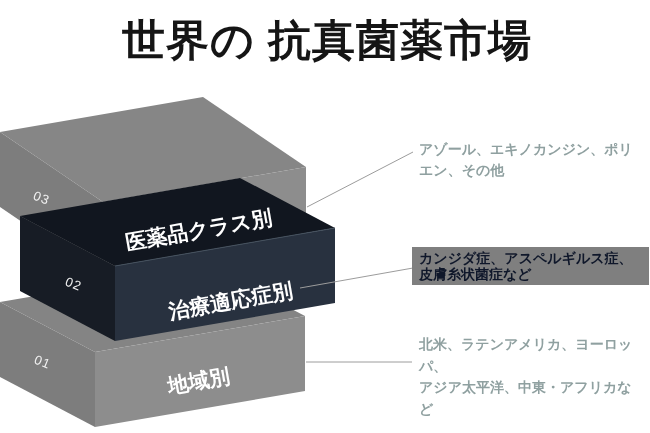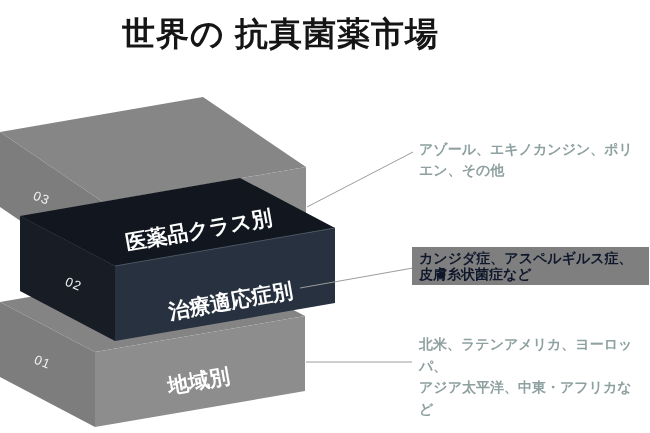--- a/index.html
+++ b/index.html
@@ -2,21 +2,21 @@
 <html><head>
 <meta charset="utf-8">
 <style>
   html,body{margin:0;padding:0;background:#ffffff;}
   .page{
     position:relative;width:650px;height:433px;background:#ffffff;overflow:hidden;
     font-family:"Liberation Sans",sans-serif;
   }
   .title{
     position:absolute;left:122px;top:12px;
-    font-size:33px;font-weight:700;color:#151515;letter-spacing:1px;white-space:nowrap;
+    font-size:43px;font-weight:700;color:#151515;letter-spacing:1px;white-space:nowrap;
   }
   .diagram-svg{position:absolute;left:0;top:0;width:650px;height:433px;}
   .diagram-svg text{font-family:"Liberation Sans",sans-serif;}
   .face-label{font-size:21px;font-weight:700;fill:#ffffff;}
   .face-num{font-size:13px;font-weight:400;fill:#f2f2f2;letter-spacing:1px;}
   .ann{
     position:absolute;font-size:14px;font-weight:700;color:#8fa0a0;
     line-height:21px;white-space:pre-line;
   }
   .ann-drug{left:419px;top:139px;width:230px;font-family:Liberation Serif, serif;}

